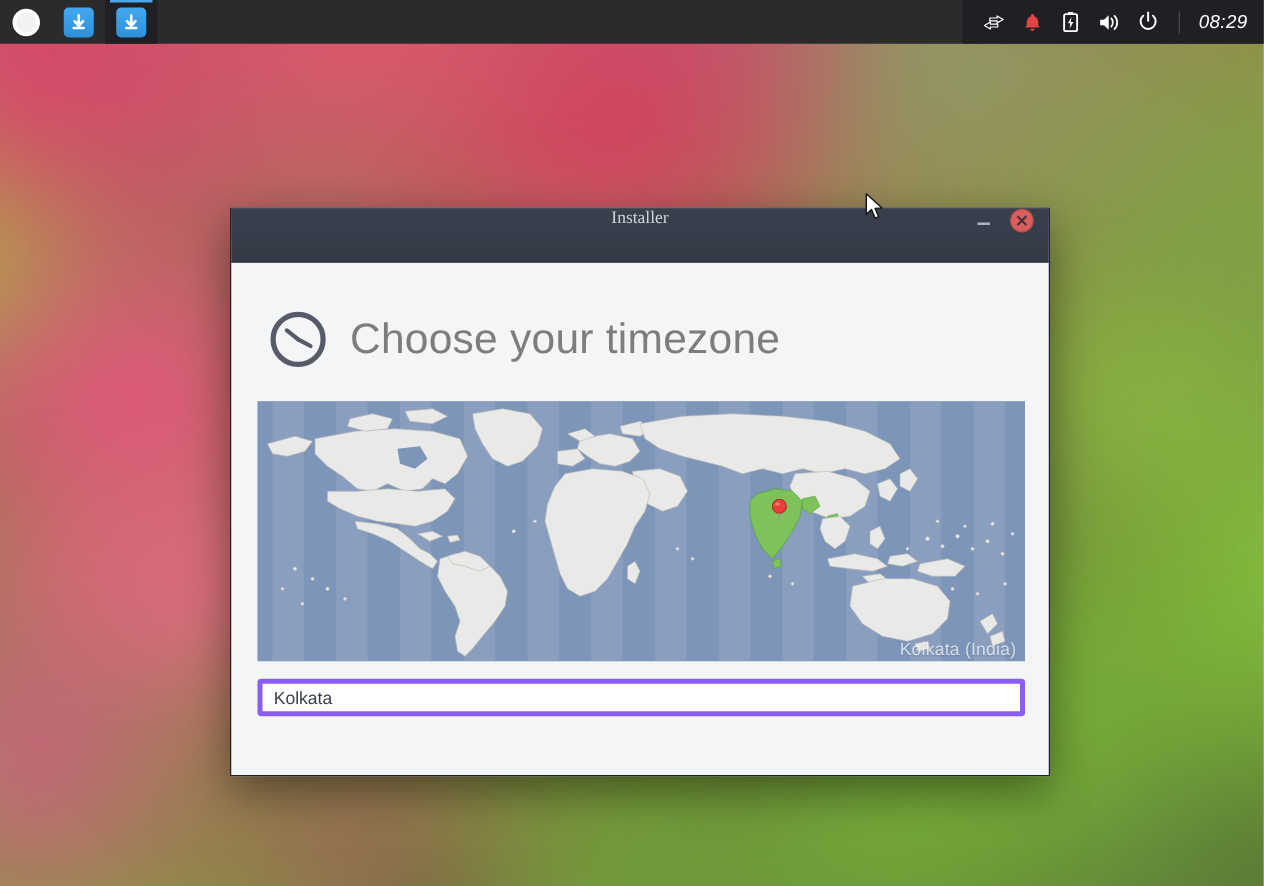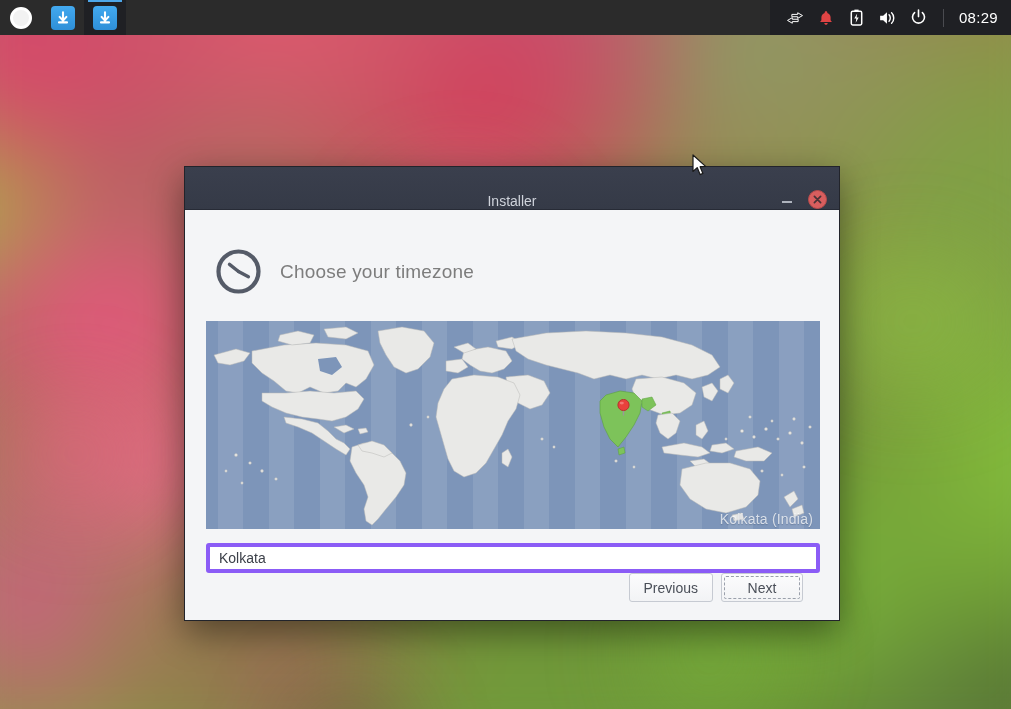--- a/index.html
+++ b/index.html
@@ -34,20 +34,21 @@
   
   #topbar {
     position: absolute;
     left: 0; top: 0;
     width: 1011px;
     height: 35px;
     background: #2b2b2b;
     display: flex;
     align-items: stretch;
     z-index: 50;
+    font-style: italic;
   }
   #topbar .left-items {
     display: flex;
     align-items: center;
     height: 35px;
   }
   .task-btn {
     position: relative;
     width: 42px;
     height: 35px;
@@ -124,24 +125,25 @@
     box-shadow: 0 12px 34px rgba(0,0,0,.45);
     z-index: 30;
     display: flex;
     flex-direction: column;
   }
   #titlebar {
     height: 43px;
     background: #353a47;
     background-image: linear-gradient(#3a3f4d, #32374300);
     display: flex;
-    align-items: flex-end;
+    align-items: flex-start;
     position: relative;
     flex: 0 0 43px;
     border-bottom: 1px solid #272b36;
+    font-family: Liberation Serif, serif;
   }
   #titlebar .title {
     position: absolute;
     left: 0; right: 0;
     text-align: center;
     color: #cfd3db;
     font-size: 14px;
   }
   #titlebar .win-controls {
     margin-left: auto;
@@ -189,21 +191,21 @@
     gap: 18px;
     padding-top: 38px;
     padding-bottom: 26px;
     padding-left: 9px;
   }
   .clock-badge {
     width: 47px; height: 47px;
     flex: 0 0 47px;
   }
   #heading-text {
-    font-size: 19px;
+    font-size: 34px;
     color: #7d7d7d;
     font-weight: normal;
     letter-spacing: .2px;
   }
 
   
   #map-wrap {
     position: relative;
     width: 614px;
     height: 208px;
@@ -561,24 +563,20 @@
             <circle cx="6.5" cy="6" r="5.6" fill="#e8413c" stroke="#b52e2a" stroke-width="0.9"></circle>
             <ellipse cx="4.8" cy="4.1" rx="2.1" ry="1.4" fill="#f58a86" opacity="0.75"></ellipse>
           </svg>
         </div>
 
         <div id="map-label">Kolkata (India)</div>
       </div>
 
       <input id="tz-input" type="text" value="Kolkata" style="">
 
-      <div id="footer">
-        <button class="dlg-btn">Previous</button>
-        <button class="dlg-btn focused">Next</button>
-      </div>
 
     </div>
   </div>
 
   <div id="cursor">
     <svg width="16" height="23" viewBox="0 0 16 23" aria-hidden="true">
       <path d="M1 1 L1 17.5 L5.2 13.6 L8.1 20.6 L10.9 19.4 L8.1 12.7 L13.6 12.4 Z" fill="#ffffff" stroke="#1a1a1a" stroke-width="1.2" stroke-linejoin="round"></path>
     </svg>
   </div>
 

